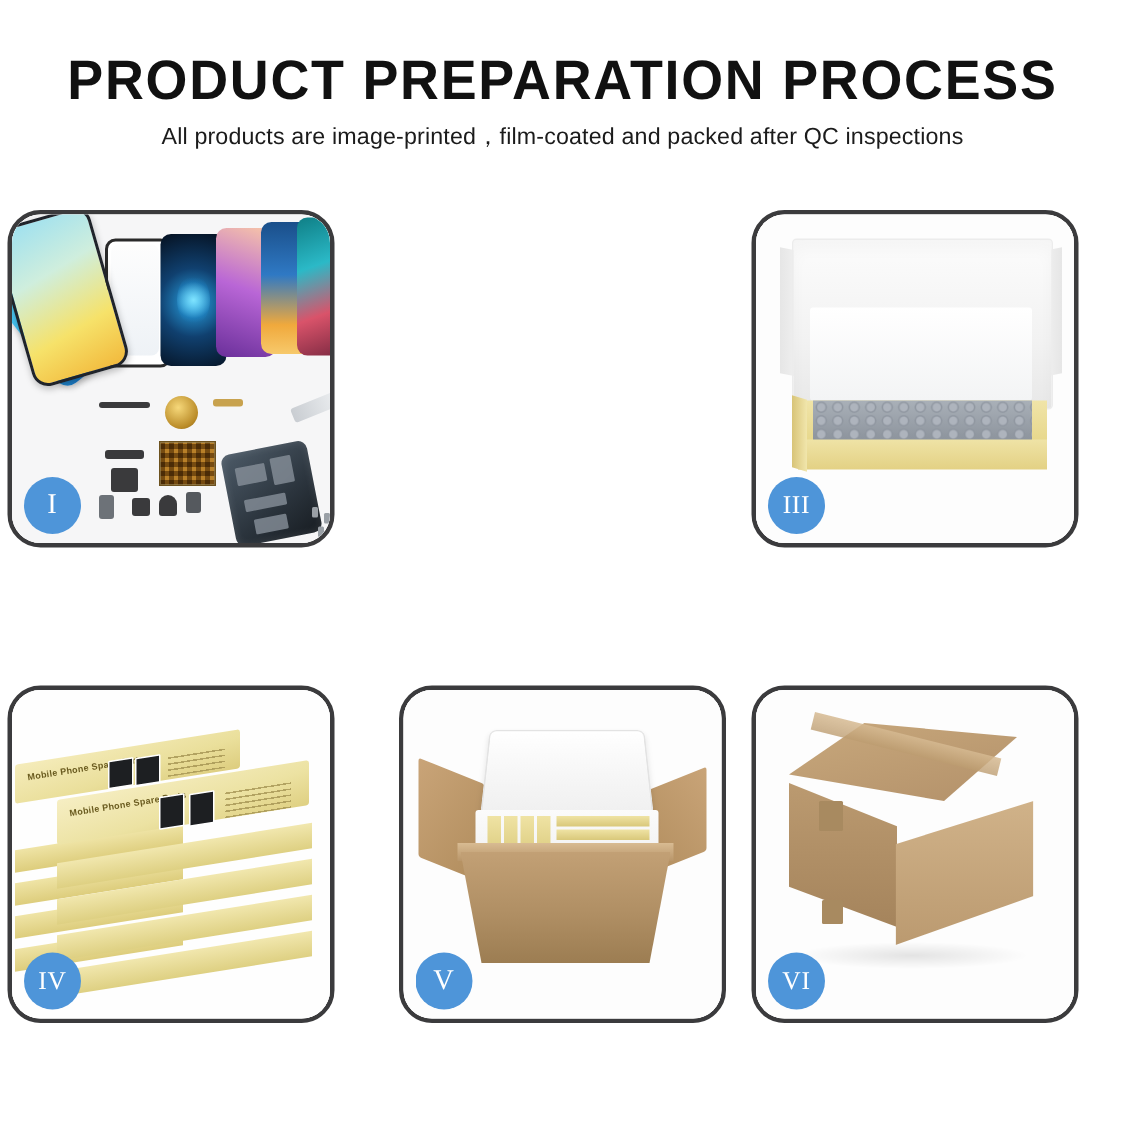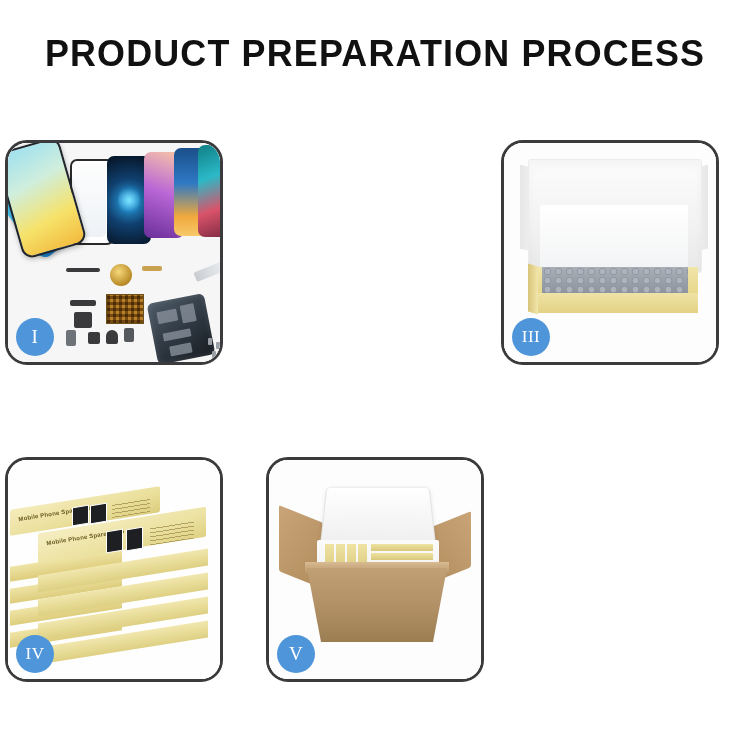--- a/index.html
+++ b/index.html
@@ -232,20 +232,21 @@
   .shadowSoft{position:absolute;border-radius:50%;
       background:radial-gradient(ellipse,rgba(0,0,0,.10),rgba(0,0,0,0) 70%);}
 </style>
 </head>
 <body>
 
 <div class="page">
 
   <div class="header">
     <div class="title">PRODUCT PREPARATION PROCESS</div>
+    <div class="subtitle">All products are image-printed，film-coated and packed after QC inspections</div>
   </div>
 
   <div class="grid">
 
     <div class="panel r0 c0">
       <div class="inner">
         <div class="p1bg"></div>
         <div class="ph ph1"></div>
         <div class="ph1b"></div>
         <div class="ph ph2"></div>
@@ -345,15 +346,28 @@
         <div class="ybox5 h" style="left:102px;top:84px;"></div>
         <div class="ybox5 h" style="left:102px;top:93px;"></div>
         <div class="ybox5 h" style="left:102px;top:102px;"></div>
         <div class="ybox5 h" style="left:102px;top:111px;"></div>
         <div class="cartonRim"></div>
         <div class="cartonBody"></div>
       </div>
       <div class="badge">V</div>
     </div>
 
+    <div class="panel r1 c2">
+      <div class="inner">
+        <div class="p6bg"></div>
+        <div class="ctLeft"></div>
+        <div class="ctRight"></div>
+        <div class="ctTop"></div>
+        <div class="tape"></div>
+        <div class="tapeTab" style="left:42px;top:74px;width:16px;height:20px;"></div>
+        <div class="tapeTab" style="left:44px;top:140px;width:14px;height:16px;"></div>
+        <div class="shadowSoft" style="left:26px;top:168px;width:156px;height:18px;"></div>
+      </div>
+      <div class="badge wide">VI</div>
+    </div>
 
   </div>
 </div>
 
 </body></html>

